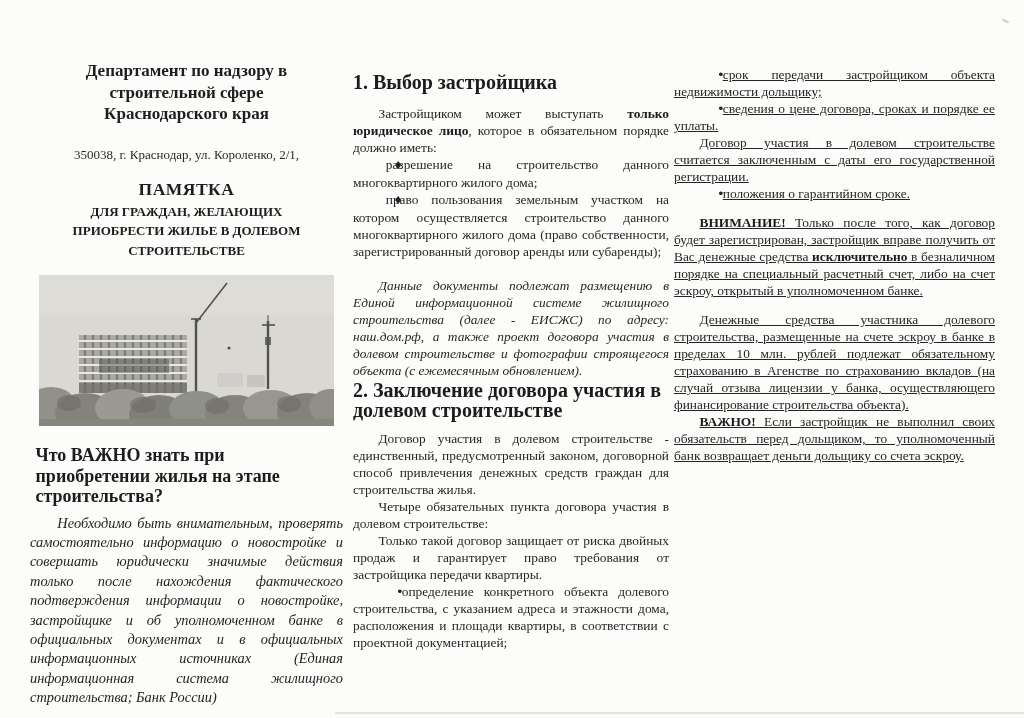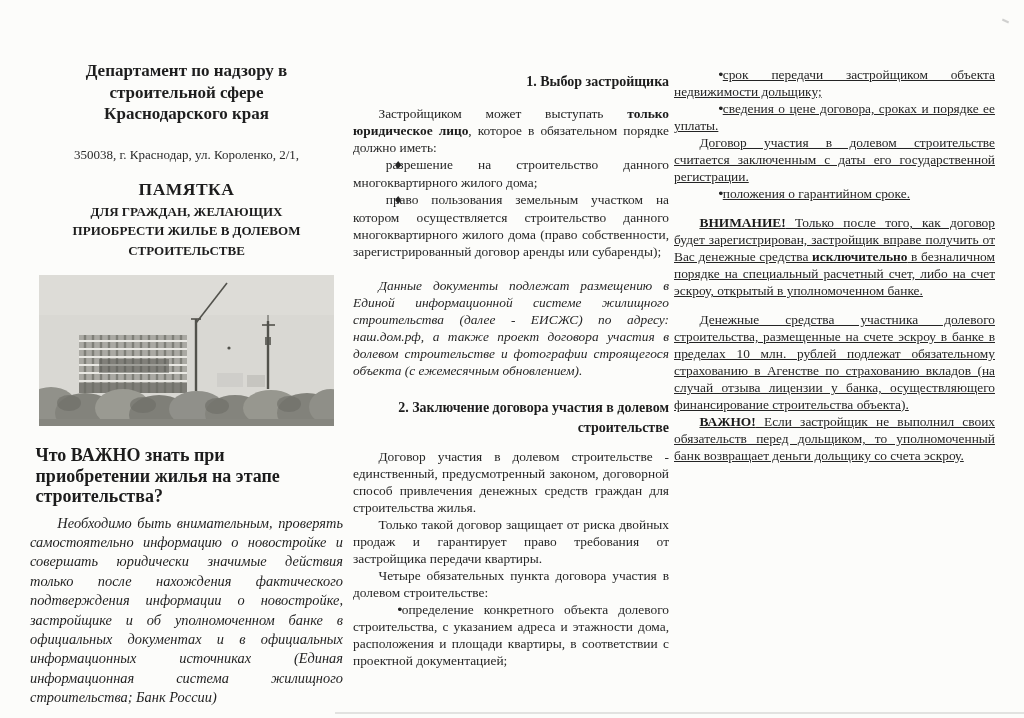--- a/index.html
+++ b/index.html
@@ -22,34 +22,34 @@
     font-weight:bold;text-align:center;color:#1d1d1d;}
   .photo{display:block;margin:15px auto 0;width:295px;height:151px;}
   .imp-heading{margin:19px auto 0;max-width:302px;font-size:18px;line-height:20.5px;
     font-weight:bold;color:#1c1c1c;}
   .lead-italic{margin:7px 0 0;font-size:14.4px;line-height:19.4px;font-style:italic;
     text-align:justify;text-indent:1.9em;color:#1f1f1f;}
 
   
   .body{margin:0;font-size:13.4px;line-height:17px;text-align:justify;color:#262626;}
   .ind{text-indent:1.9em;}
-  .sec-title{font-weight:bold;text-align:right;font-size:14px;line-height:20px;color:#1c1c1c;margin:0;}
+  .sec-title{font-weight:bold;text-align:left;font-size:20px;line-height:20px;color:#1c1c1c;margin:0;}
   b{color:#1b1b1b;}
   .it{font-style:italic;}
   .marker{display:inline-block;font-family:"DejaVu Sans",sans-serif;font-style:normal;}
   .m-diamond{width:1.15em;font-size:11px;vertical-align:baseline;}
   .m-dot{width:2.1em;font-size:13px;}
   .b-item{text-indent:1.5em;}
   .d-item{text-indent:1.6em;}
 
   
   .t1{margin-top:72px;}
   .p-after-title{margin-top:13px;}
   .note{margin-top:17px;}
-  .t2{margin-top:19px;}
+  .t2{margin-top:1px;}
   .p-sec2{margin-top:10px;}
 
   
   .c3-first{margin-top:66px;}
   .gap-m{margin-top:12px;}
 
   .scan-line{position:absolute;left:335px;right:0;top:712px;height:2px;
     background:#cccccb;opacity:.55;}
   .scan-speck{position:absolute;left:1002px;top:20px;width:7px;height:2px;
     background:#bdbdbc;transform:rotate(25deg);opacity:.7;}
@@ -143,22 +143,22 @@
     <p class="body ind p-after-title"><span>Застройщиком может выступать </span><b>только юридическое лицо</b><span>, которое в обязательном порядке должно иметь:</span></p>
 
     <p class="body b-item"><span class="marker m-diamond">♦</span><span>разрешение на строительство данного многоквартирного жилого дома;</span></p>
     <p class="body b-item"><span class="marker m-diamond">♦</span><span>право пользования земельным участком на котором осуществляется строительство данного многоквартирного жилого дома (право собственности, зарегистрированный договор аренды или субаренды);</span></p>
 
     <p class="body ind it note">Данные документы подлежат размещению в Единой информационной системе жилищного строительства (далее - ЕИСЖС) по адресу: наш.дом.рф, а также проект договора участия в долевом строительстве и фотографии строящегося объекта (с ежемесячным обновлением).</p>
 
     <h2 class="sec-title t2">2. Заключение договора участия в долевом строительстве</h2>
 
     <p class="body ind p-sec2">Договор участия в долевом строительстве - единственный, предусмотренный законом, договорной способ привлечения денежных средств граждан для строительства жилья.</p>
+    <p class="body ind">Четыре обязательных пункта договора участия в долевом строительстве:</p>
     <p class="body ind">Только такой договор защищает от риска двойных продаж и гарантирует право требования от застройщика передачи квартиры.</p>
-    <p class="body ind">Четыре обязательных пункта договора участия в долевом строительстве:</p>
 
     <p class="body d-item"><span class="marker m-dot">•</span><span>определение конкретного объекта долевого строительства, с указанием адреса и этажности дома, расположения и площади квартиры, в соответствии с проектной документацией;</span></p>
   </div>
 
   <div class="col col3">
     <p class="body d-item c3-first"><span class="marker m-dot">•</span><span>срок передачи застройщиком объекта недвижимости дольщику;</span></p>
     <p class="body d-item"><span class="marker m-dot">•</span><span>сведения о цене договора, сроках и порядке ее уплаты.</span></p>
     <p class="body ind">Договор участия в долевом строительстве считается заключенным с даты его государственной регистрации.</p>
 
     <p class="body d-item"><span class="marker m-dot">•</span><span>положения о гарантийном сроке.</span></p>

